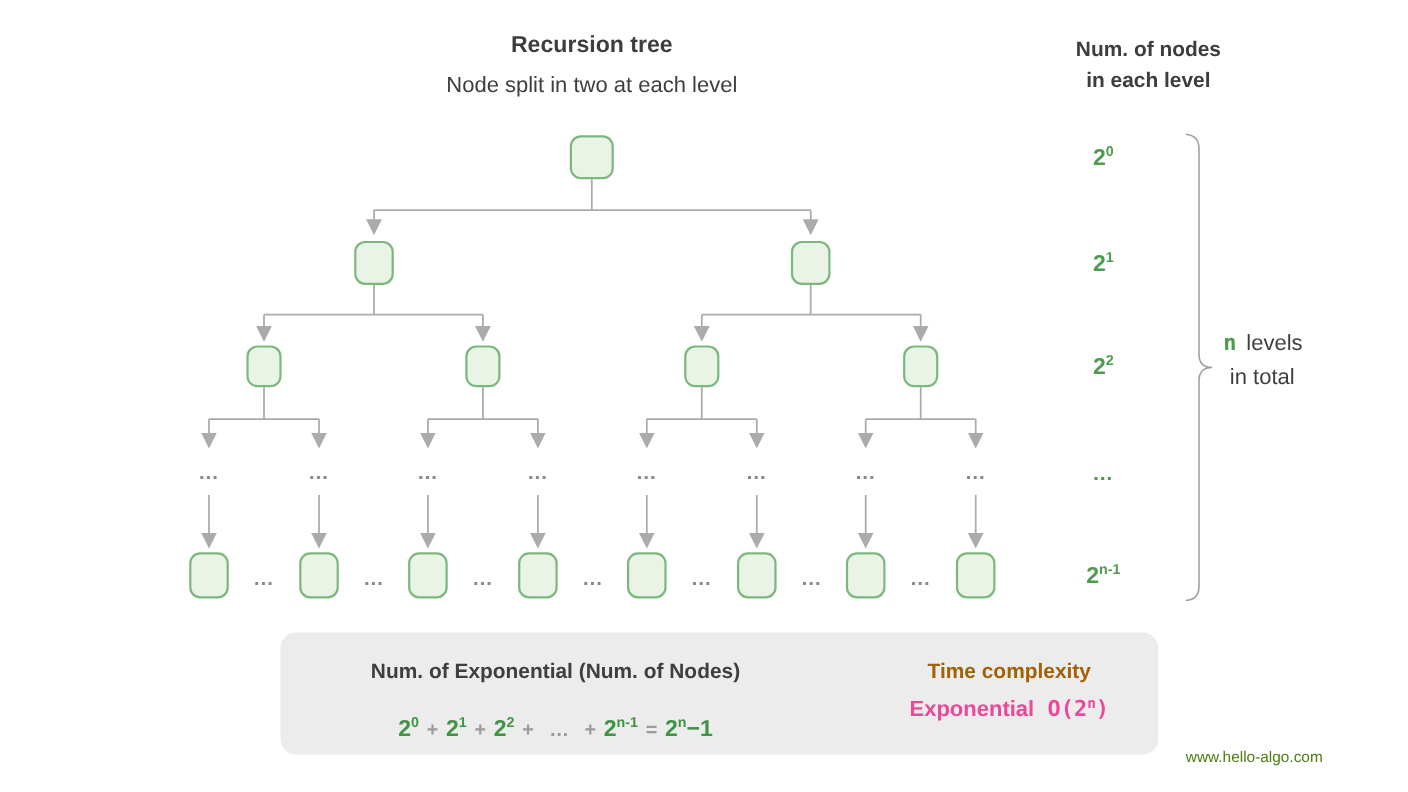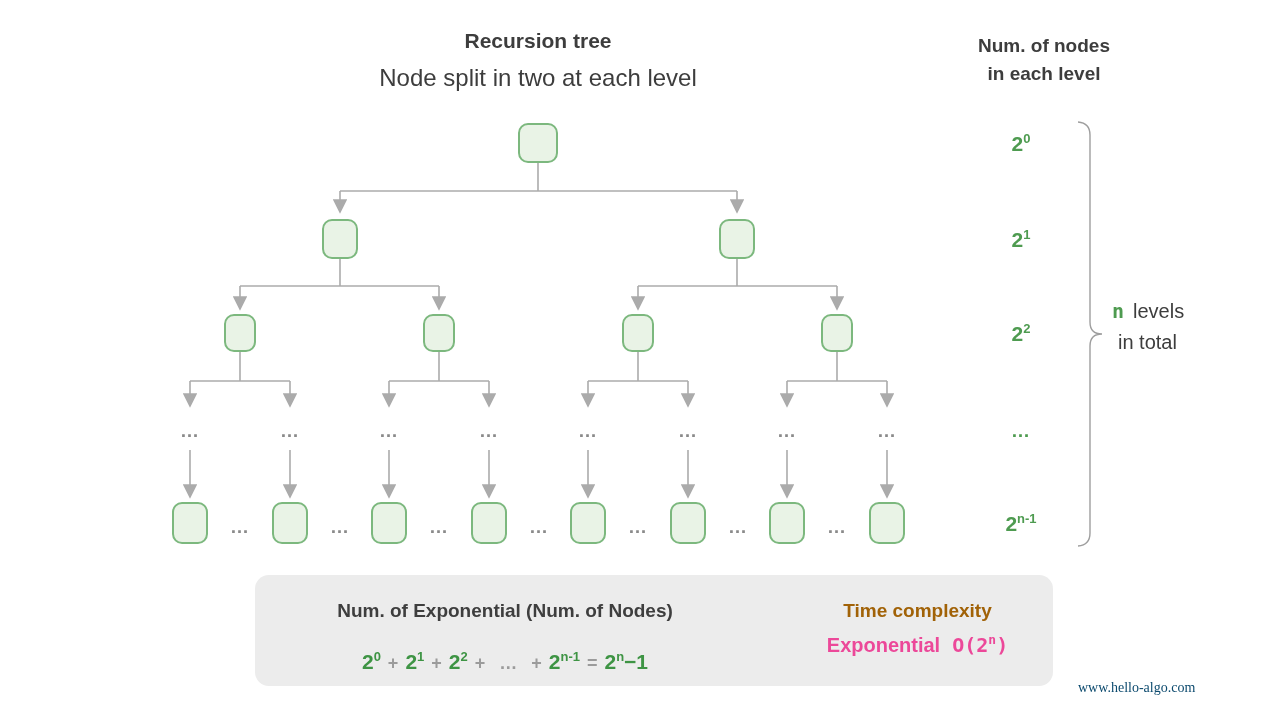--- a/index.html
+++ b/index.html
@@ -8,37 +8,37 @@
     font-family:"Liberation Sans", sans-serif;
     color:#3d3d3d;overflow:hidden;
   }
   .canvas{position:relative;width:1064px;height:720px;}
   svg.overlay{position:absolute;left:0;top:0;pointer-events:none;}
 
   .abs{position:absolute;}
   .center{transform:translate(-50%,-50%);}
 
   .title{left:538px;top:41px;font-size:21px;font-weight:bold;white-space:nowrap;}
-  .subtitle{left:538px;top:78px;font-size:24px;white-space:nowrap;}
+  .subtitle{left:538px;top:78px;font-size:20px;white-space:nowrap;}
   .right-header{left:1044px;top:60px;font-size:19px;font-weight:bold;text-align:center;line-height:28px;white-space:nowrap;}
 
   .node{
     position:absolute;background:#e9f3e6;border:2.5px solid #7cb87e;border-radius:10px;
     box-sizing:border-box;
   }
 
   .dots{
     position:absolute;color:#8a8a8a;font-weight:bold;font-size:19px;letter-spacing:1px;
     transform:translate(-50%,-50%);line-height:1;
   }
   .dots.low{padding-top:6px;}
 
   .lvl-label{
     position:absolute;transform:translate(-50%,-50%);
-    color:#4e9b50;font-weight:bold;font-size:21px;white-space:nowrap;margin-left:18px;
+    color:#4e9b50;font-weight:bold;font-size:21px;white-space:nowrap;
   }
   .lvl-label sup{font-size:13px;}
   .lvl-label.ell{font-size:19px;letter-spacing:1px;}
 
   .brace-label{left:1112px;top:296px;position:absolute;font-size:20px;line-height:31px;color:#3d3d3d;}
   .brace-label .nvar{color:#4e9b50;font-weight:bold;font-family:"DejaVu Sans Mono",monospace;margin-right:9px;}
   .brace-label .l2{padding-left:6px;margin-top:20px;}
 
   .summary-box{
     left:255px;top:575px;width:798px;height:111px;background:#ececec;border-radius:14px;position:absolute;
@@ -49,21 +49,21 @@
   .formula sup{font-size:13px;}
   .formula .op{color:#9b9b9b;font-size:18px;margin:0 7px;}
   .time-block{left:800px;top:600px;width:235px;text-align:center;position:absolute;}
   .time-title{font-size:19px;font-weight:bold;color:#a16207;white-space:nowrap;}
   .complexity{margin-top:10px;font-size:20px;font-weight:bold;color:#ec4899;white-space:nowrap;}
   .big-o{font-family:"DejaVu Sans Mono",monospace;margin-left:12px;font-weight:bold;}
   .big-o sup{font-size:13px;}
 
   .watermark{
     left:1078px;top:680px;position:absolute;
-    font-family:Liberation Serif, serif;font-size:14px;color:#0c4a6e;white-space:nowrap;
+    font-family:Liberation Sans, sans-serif;font-size:14px;color:#4d7c0f;white-space:nowrap;
   }
 </style>
 </head>
 <body>
 
 <div class="canvas">
 
   <svg class="overlay" width="1280" height="720">
     <defs>
       <marker id="ah" viewBox="0 0 8 8" refX="6.5" refY="4" markerWidth="9" markerHeight="9" orient="auto">

